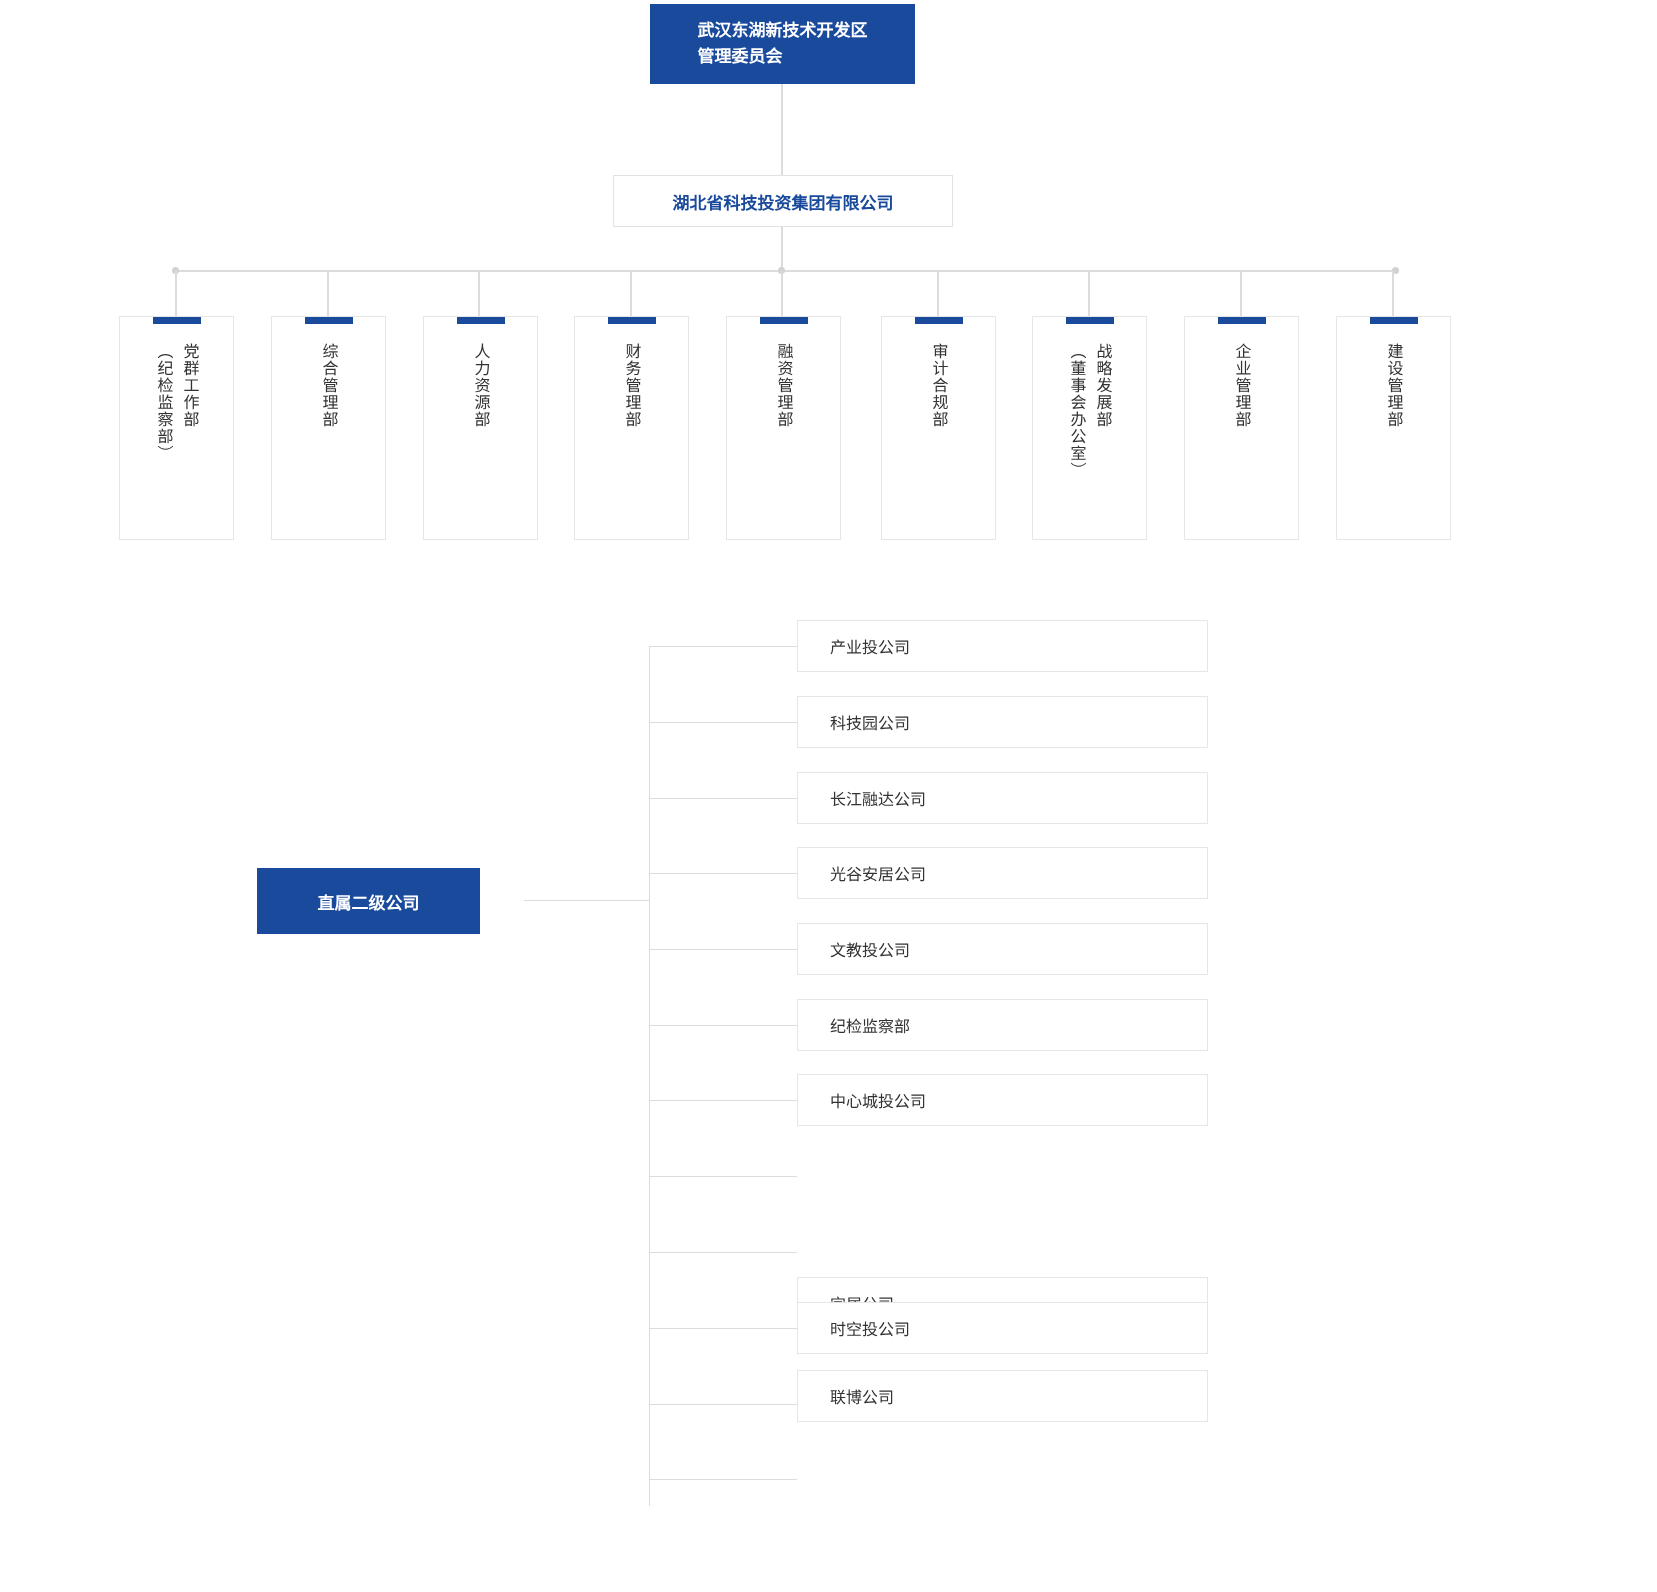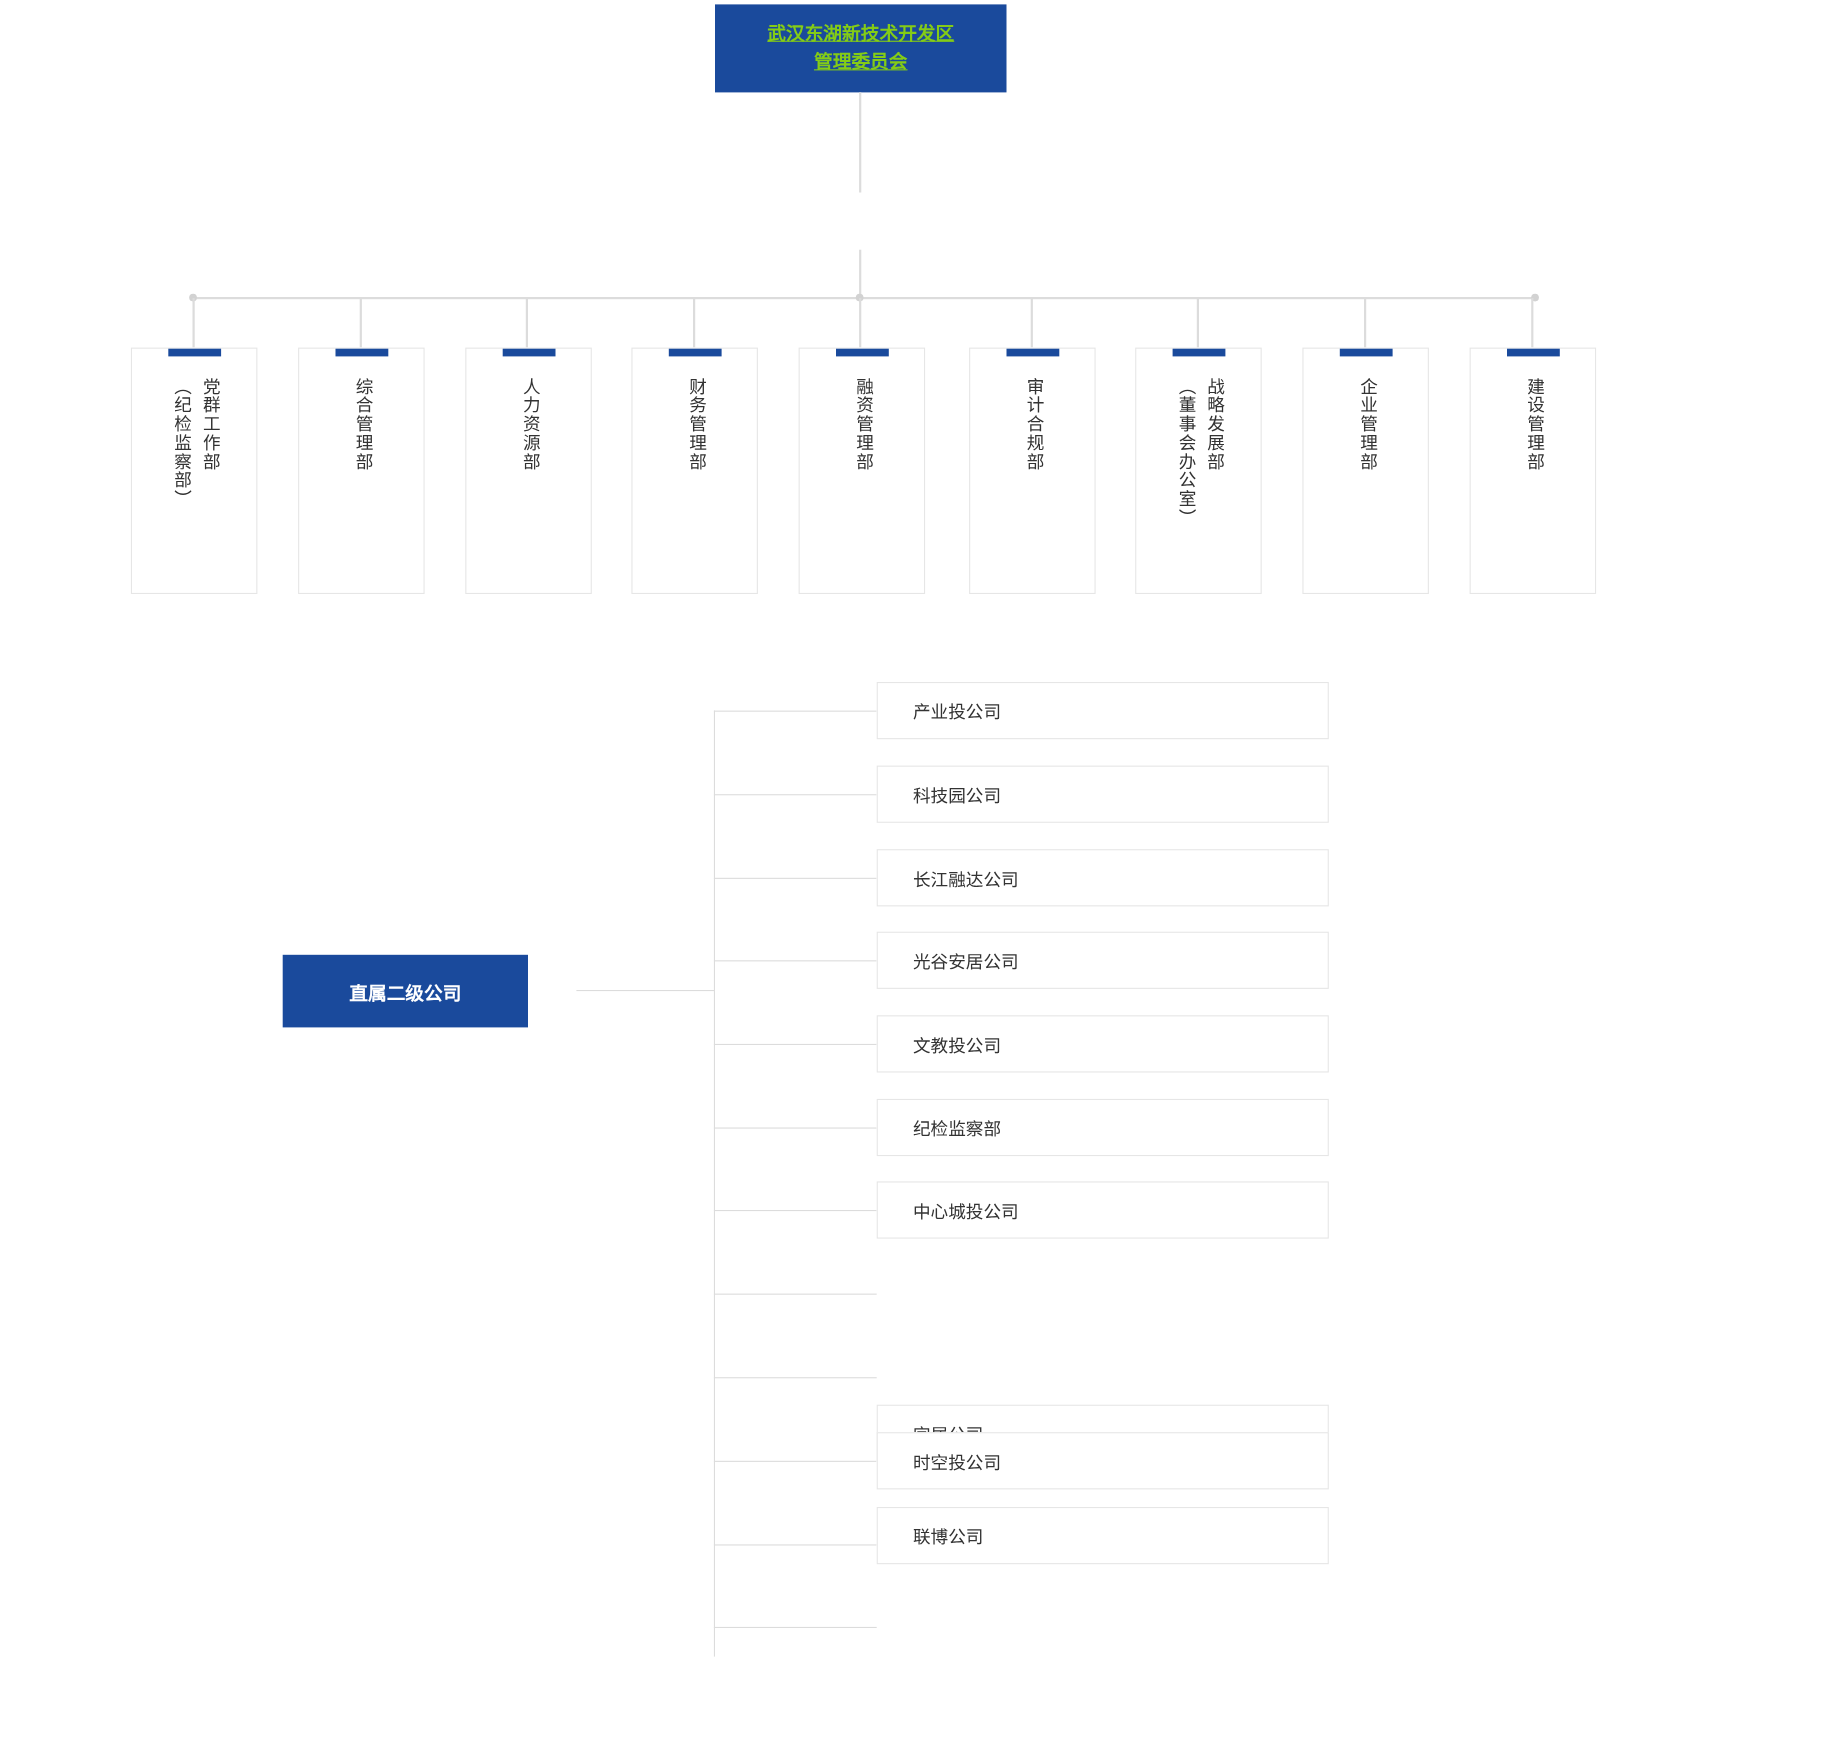--- a/index.html
+++ b/index.html
@@ -15,30 +15,28 @@
     position: relative;
     width: 1657px;
     height: 1592px;
     overflow: hidden;
   }
 
   
   .node-root {
     position: absolute;
     background: #1a4a9c;
-    color: #84cc16;
+    color: #ffffff;
     font-weight: bold;
     font-size: 17px;
     line-height: 26px;
-    text-align: center;
-    display: flex;
-    align-items: center;
-    justify-content: center;
-    box-sizing: border-box;
-    text-decoration: underline;
+    display: flex;
+    align-items: center;
+    justify-content: center;
+    box-sizing: border-box;
   }
   .node-second {
     position: absolute;
     background: #ffffff;
     border: 1px solid #e2e2e2;
     color: #1a4a9c;
     font-weight: bold;
     font-size: 17px;
     text-align: center;
     display: flex;
@@ -125,20 +123,23 @@
 
   <div class="node-root" style="left:650px; top:4px; width:265px; height:80px;">
     <div>
       <div>武汉东湖新技术开发区</div>
       <div>管理委员会</div>
     </div>
   </div>
 
   <div class="line" style="left:781px; top:84px; width:2px; height:91px;"></div>
 
+  <div class="node-second" style="left:613px; top:175px; width:340px; height:52px;">
+    <span>湖北省科技投资集团有限公司</span>
+  </div>
 
   <div class="line" style="left:781px; top:227px; width:2px; height:44px;"></div>
 
   <div class="line" style="left:175px; top:270px; width:1220px; height:2px;"></div>
   <div class="dot" style="left:172px; top:267px;"></div>
   <div class="dot" style="left:1392px; top:267px;"></div>
   <div class="dot" style="left:778px; top:267px;"></div>
 
   <div class="line" style="left:175px; top:271px; width:2px; height:45px;"></div>
   <div class="line" style="left:327px; top:271px; width:2px; height:45px;"></div>

